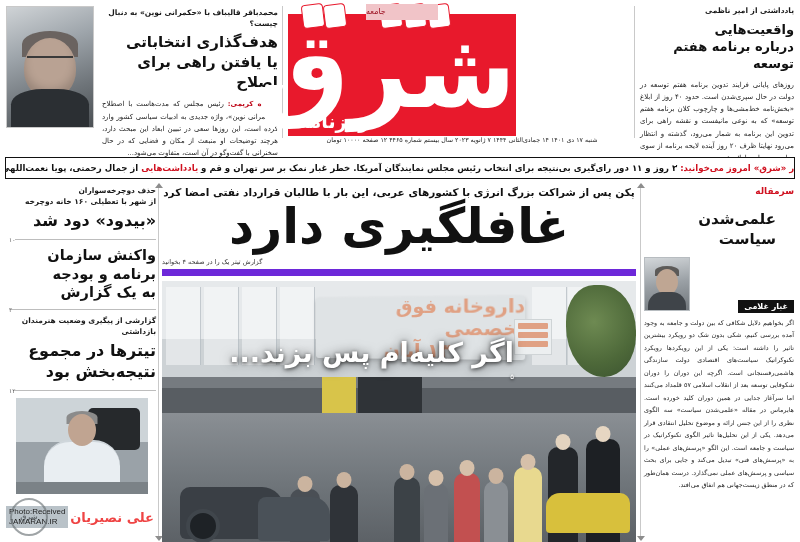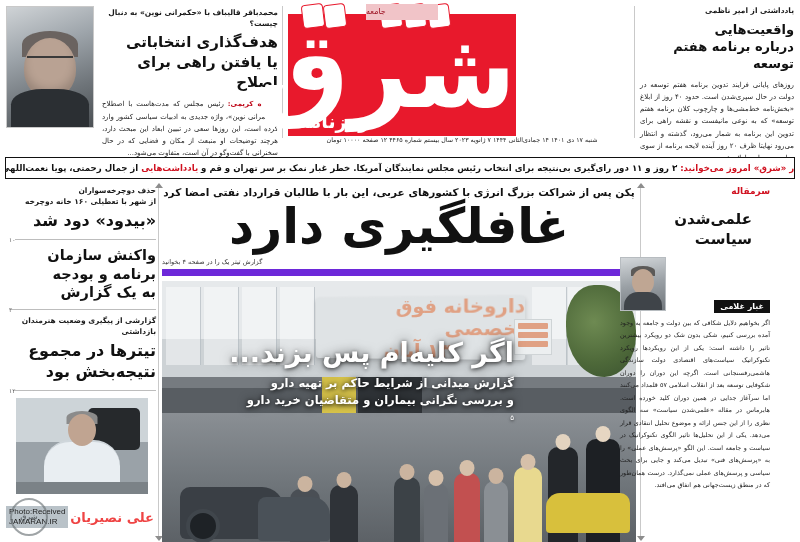--- a/index.html
+++ b/index.html
@@ -491,21 +491,21 @@
   .hero .overlay .pg2 {
     margin-top: 5px;
     color: #fff;
     font-size: 7px;
     text-shadow: 0 1px 3px rgba(0,0,0,.8);
   }
 
   
   .col-right {
     position: absolute;
-    top: 0; left: 620px;
+    top: 0; left: 644px;
     width: 150px; height: 352px;
     text-align: right;
   }
   .col-right .sec {
     font-size: 9px;
     font-weight: bold;
     color: #d0101f;
     letter-spacing: 3px;
     margin-bottom: 14px;
   }
@@ -775,24 +775,20 @@
         <div class="p" style="left:128px;width:30px;height:54px;background:#4a4f55;">
             <span class="hd" style="background:#cbb49f;"></span>
           </div>
 
         <div class="moto"></div>
         <div class="moto2"></div>
         <div class="car"></div>
 
         <div class="overlay">
           <h2>اگر کلیه‌ام پس بزند...</h2>
-          <p>
-            <span>گزارش میدانی از شرایط حاکم بر تهیه دارو</span><br>
-            <span>و بررسی نگرانی بیماران و متقاضیان خرید دارو</span>
-          </p>
           <div class="pg2">۵</div>
         </div>
       </div>
     </div>
 
     <div class="col-right">
       <div class="sec">سرمقاله</div>
       <h3>علمی‌شدن سیاست</h3>
       <div class="author-block">
         <div class="mug">

